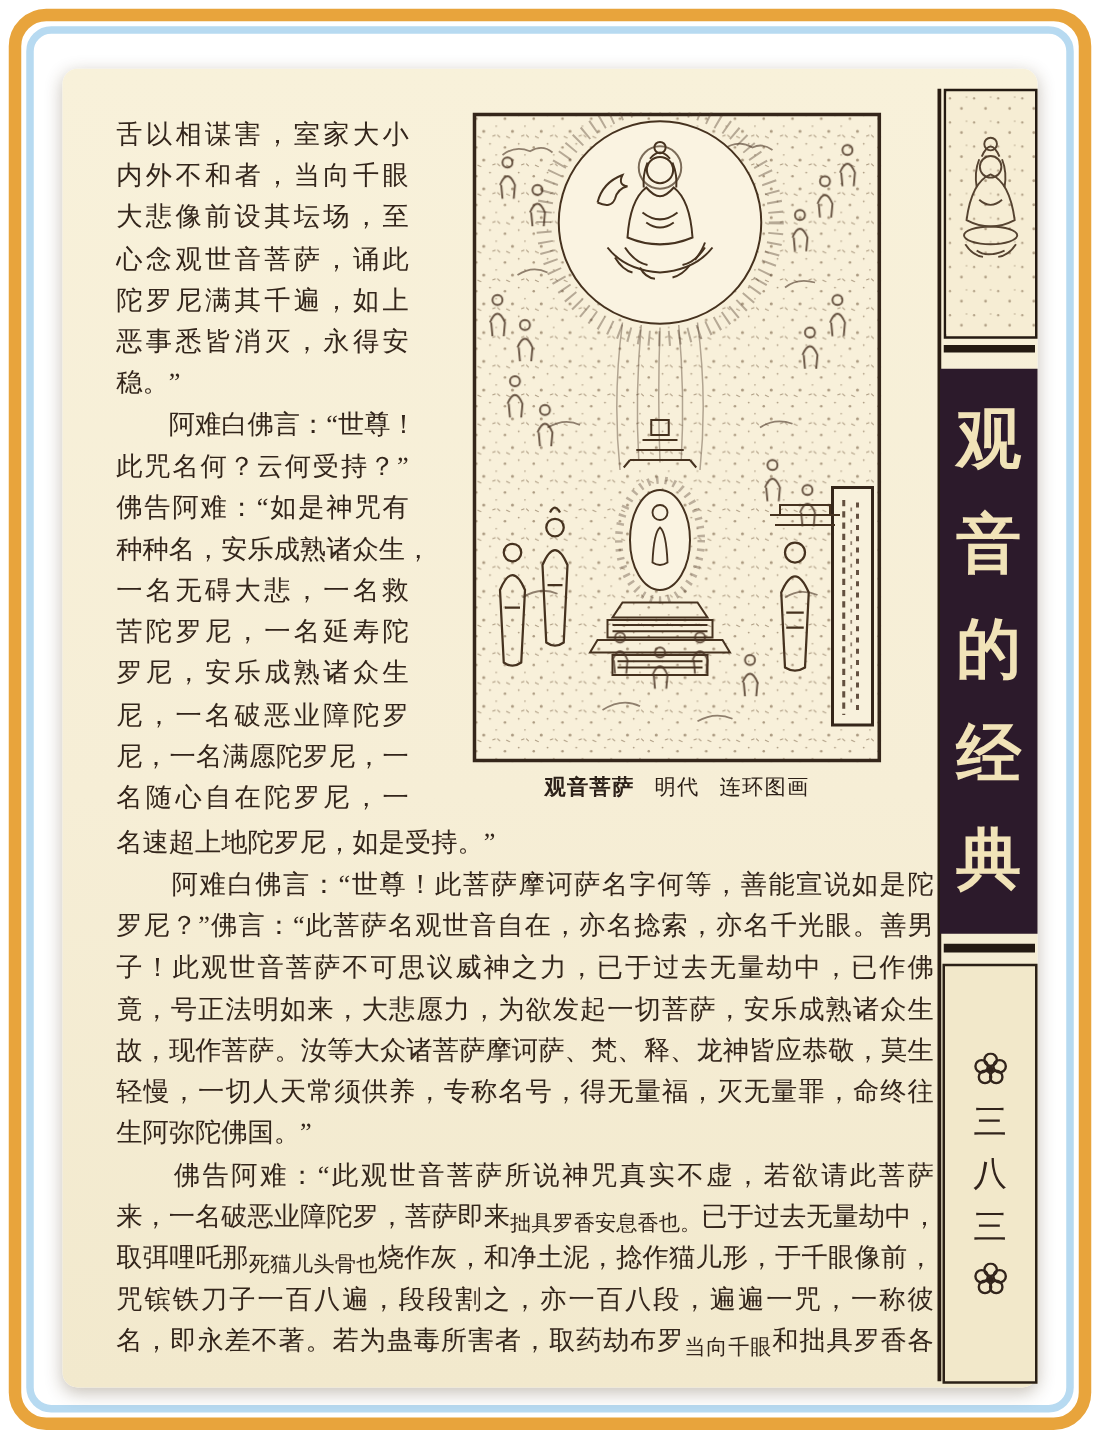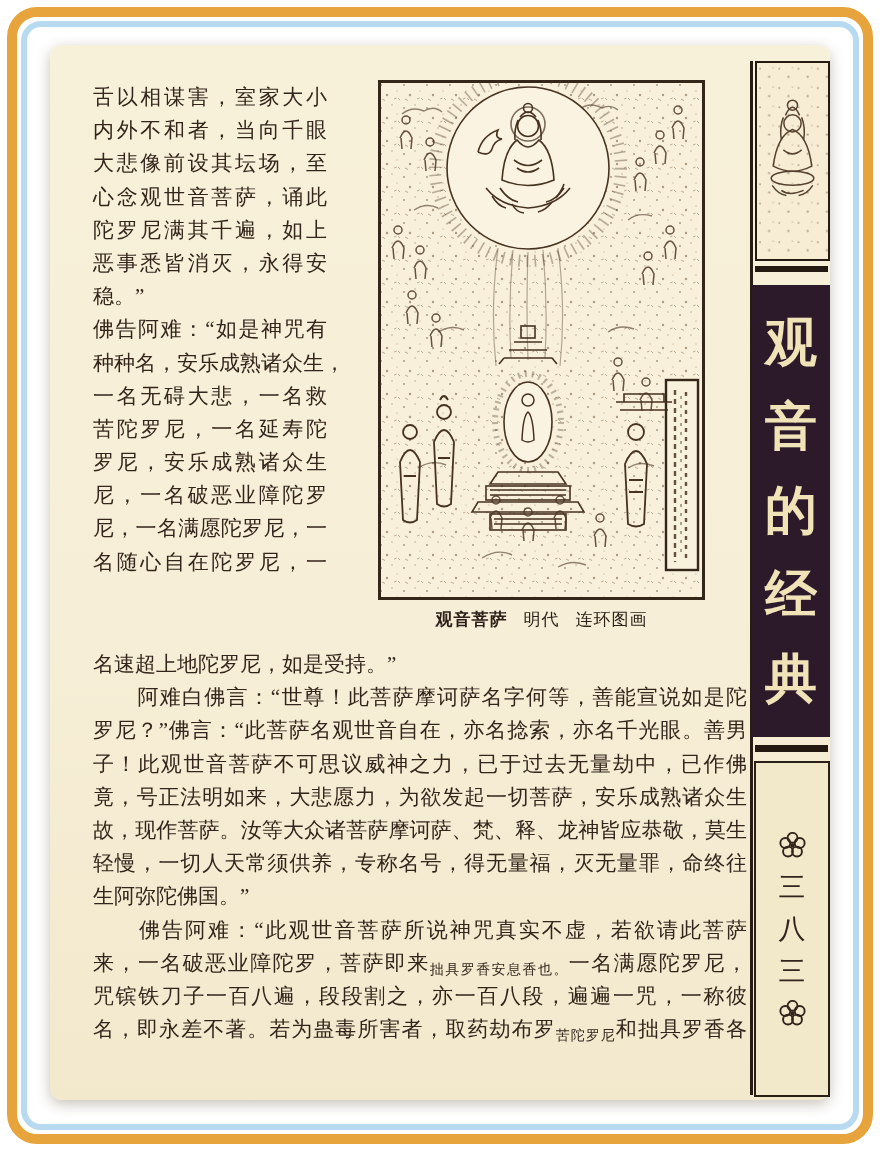--- a/index.html
+++ b/index.html
@@ -4,30 +4,30 @@
 <style>
   html,body{margin:0;padding:0;background:#ffffff;}
   .canvas{position:relative;width:880px;height:1151px;background:#ffffff;overflow:hidden;
           font-family:"Liberation Serif","DejaVu Serif",serif;}
   
   .frame-orange{position:absolute;left:7px;top:7px;right:7px;bottom:7px;
     border:10px solid #e8a43c;border-radius:30px;}
   .frame-blue{position:absolute;left:21px;top:21px;right:21px;bottom:21px;
     border:6px solid #b7daf1;border-radius:20px;}
   
-  .paper{position:absolute;left:50px;top:45px;width:780px;height:1055px;
+  .paper{position:absolute;left:50px;top:55px;width:780px;height:1055px;
     background:linear-gradient(180deg,#f8f1da 0%,#f6eed6 55%,#f2e9cd 100%);
     border-radius:12px;box-shadow:0 4px 14px rgba(70,50,20,.30);color:#32241a;}
   
   .tcol{position:absolute;font-size:21px;line-height:33.2px;color:#33251b;}
   .narrow-col{left:43px;top:36px;width:234px;}
   .wide-col{left:43px;top:603px;width:654px;}
   .tline{text-align:justify;text-align-last:justify;white-space:nowrap;height:33.2px;overflow:visible;}
   .tline.end{text-align-last:left;}
-  .small-note{font-size:14px;letter-spacing:0;vertical-align:-4px;}
+  .small-note{font-size:17px;letter-spacing:0;vertical-align:-4px;}
   
   .illus{position:absolute;left:328px;top:35px;width:327px;height:520px;}
   .illus svg{display:block;width:100%;height:100%;}
   .caption{position:absolute;left:328px;top:563px;width:327px;text-align:center;
     font-size:17px;color:#2c2018;letter-spacing:1px;}
   .cap-title{font-family:Liberation Sans, sans-serif;font-weight:700;margin-right:16px;}
   .cap-era{margin-right:16px;}
   
   .v-divider{position:absolute;left:700px;top:16px;width:3px;height:1034px;background:#291c12;}
   .side-illus-box{position:absolute;left:705px;top:16px;width:71px;height:196px;
@@ -57,20 +57,22 @@
   <div class="paper">
 
     <div class="tcol narrow-col" id="narrow-col">
         <div class="tline"><span>舌以相谋害，室家大小</span></div>
         <div class="tline"><span>内外不和者，当向千眼</span></div>
         <div class="tline"><span>大悲像前设其坛场，至</span></div>
         <div class="tline"><span>心念观世音菩萨，诵此</span></div>
         <div class="tline"><span>陀罗尼满其千遍，如上</span></div>
         <div class="tline"><span>恶事悉皆消灭，永得安</span></div>
         <div class="tline end"><span>稳。”</span></div>
+        <div class="tline"><span>　　阿难白佛言：“世尊！</span></div>
+        <div class="tline"><span>此咒名何？云何受持？”</span></div>
         <div class="tline"><span>佛告阿难：“如是神咒有</span></div>
         <div class="tline"><span>种种名，安乐成熟诸众生，</span></div>
         <div class="tline"><span>一名无碍大悲，一名救</span></div>
         <div class="tline"><span>苦陀罗尼，一名延寿陀</span></div>
         <div class="tline"><span>罗尼，安乐成熟诸众生</span></div>
         <div class="tline"><span>尼，一名破恶业障陀罗</span></div>
         <div class="tline"><span>尼，一名满愿陀罗尼，一</span></div>
         <div class="tline"><span>名随心自在陀罗尼，一</span></div>
       </div>
 
@@ -260,23 +262,24 @@
     <div class="tcol wide-col" id="wide-col">
         <div class="tline end"><span>名速超上地陀罗尼，如是受持。”</span></div>
         <div class="tline"><span>　　阿难白佛言：“世尊！此菩萨摩诃萨名字何等，善能宣说如是陀</span></div>
         <div class="tline"><span>罗尼？”佛言：“此菩萨名观世音自在，亦名捻索，亦名千光眼。善男</span></div>
         <div class="tline"><span>子！此观世音菩萨不可思议威神之力，已于过去无量劫中，已作佛</span></div>
         <div class="tline"><span>竟，号正法明如来，大悲愿力，为欲发起一切菩萨，安乐成熟诸众生</span></div>
         <div class="tline"><span>故，现作菩萨。汝等大众诸菩萨摩诃萨、梵、释、龙神皆应恭敬，莫生</span></div>
         <div class="tline"><span>轻慢，一切人天常须供养，专称名号，得无量福，灭无量罪，命终往</span></div>
         <div class="tline end"><span>生阿弥陀佛国。”</span></div>
         <div class="tline"><span>　　佛告阿难：“此观世音菩萨所说神咒真实不虚，若欲请此菩萨</span></div>
-        <div class="tline"><span>来，一名破恶业障陀罗，菩萨即来</span><span class="small-note">拙具罗香安息香也。</span><span>一名满愿陀罗尼，</span></div>
+        <div class="tline"><span>来，一名破恶业障陀罗，菩萨即来</span><span class="small-note">拙具罗香安息香也。</span><span>已于过去无量劫中，</span></div>
+        <div class="tline"><span>取弭哩吒那</span><span class="small-note">死猫儿头骨也</span><span>烧作灰，和净土泥，捻作猫儿形，于千眼像前，</span></div>
         <div class="tline"><span>咒镔铁刀子一百八遍，段段割之，亦一百八段，遍遍一咒，一称彼</span></div>
-        <div class="tline"><span>名，即永差不著。若为蛊毒所害者，取药劫布罗</span><span class="small-note">苦陀罗尼</span><span>和拙具罗香各</span></div>
+        <div class="tline"><span>名，即永差不著。若为蛊毒所害者，取药劫布罗</span><span class="small-note">当向千眼</span><span>和拙具罗香各</span></div>
       </div>
 
     <div class="v-divider"></div>
 
     <div class="side-illus-box">
       <svg viewBox="0 0 70 190">
         <defs>
           <pattern id="spk2" width="19" height="19" patternUnits="userSpaceOnUse">
             <circle cx="3" cy="4" r="0.9" fill="#6b5236"></circle>
             <circle cx="12" cy="12" r="1.1" fill="#6b5236"></circle>

